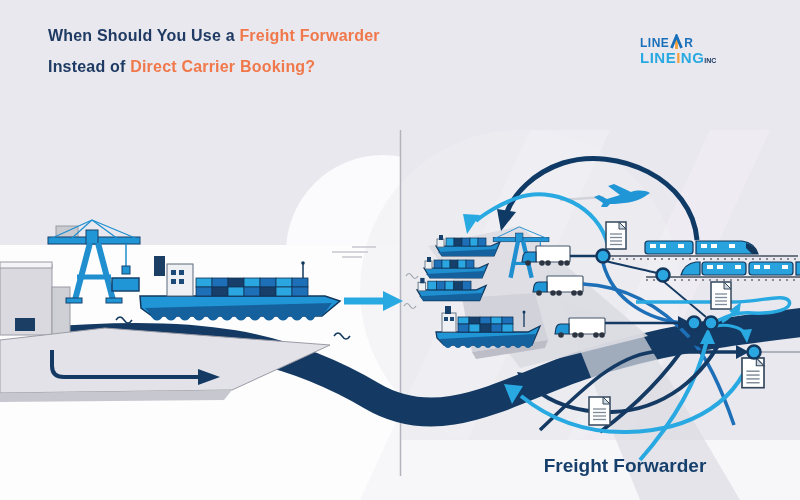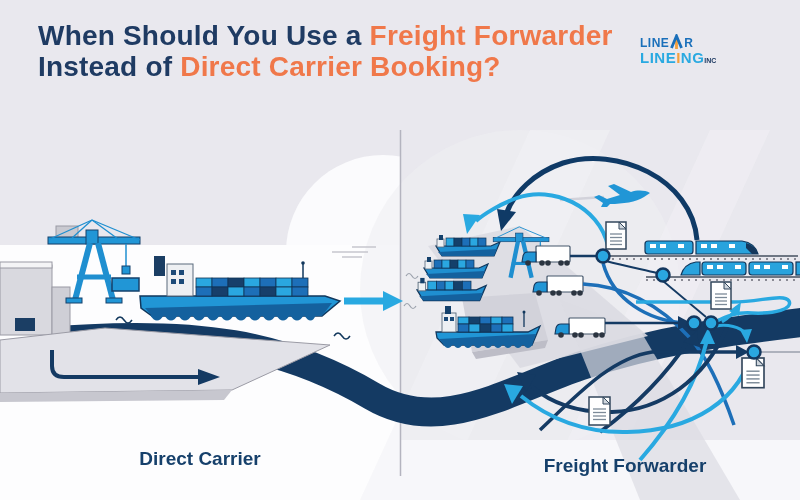--- a/index.html
+++ b/index.html
@@ -1,19 +1,19 @@
 <!DOCTYPE html>
 <html><head>
 <meta charset="utf-8">
 <style>
   * { margin:0; padding:0; box-sizing:border-box; }
   body { width:800px; height:500px; font-family:"Liberation Sans", sans-serif; }
   .canvas { position:relative; width:800px; height:500px; background:#e9e8ee; overflow:hidden; }
   .scene-svg { position:absolute; inset:0; }
-  .title { position:absolute; left:38px; top:20px; font-size:28px; line-height:31px;
+  .title { position:absolute; left:48px; top:20px; font-size:16px; line-height:31px;
            font-weight:700; letter-spacing:.2px; color:#1f3b63; }
   .title .accent { color:#f0784a; }
   .logo { position:absolute; left:640px; top:34px; line-height:1; }
   .logo-row1 { font-size:12px; font-weight:800; letter-spacing:.5px; color:#1a6fba; display:flex; align-items:flex-end; }
   .logo-row2 { font-size:15px; font-weight:800; letter-spacing:.5px; color:#29a9e1; margin-top:1px; }
   .logo-arrow { display:inline-block; width:13px; height:15px; margin:0 1px; }
   .logo-i { color:#f5a03c; }
   .logo-inc { font-size:7px; color:#1f3b63; letter-spacing:0; }
   .section-label { position:absolute; font-size:19px; font-weight:700; color:#16406b; text-align:center; }
   .label-left  { left:0px;  top:448px; width:400px; }
@@ -365,16 +365,15 @@
           <line x1="6.5" y1="5" x2="6.5" y2="15" stroke="#f5a03c" stroke-width="2.8"></line>
           <path d="M1.5,14 L6.5,2 L11.5,14" fill="none" stroke="#1a6fba" stroke-width="2.8"></path>
         </svg>
         <span>R</span>
     </div>
     <div class="logo-row2">
       <span>LINE</span><span class="logo-i">I</span><span>NG</span><span class="logo-inc">INC</span>
     </div>
   </div>
 
-  <div class="section-label label-left">Direct Carrier</div>
   <div class="section-label label-right">Freight Forwarder</div>
 
 </div>
 
 </body></html>

